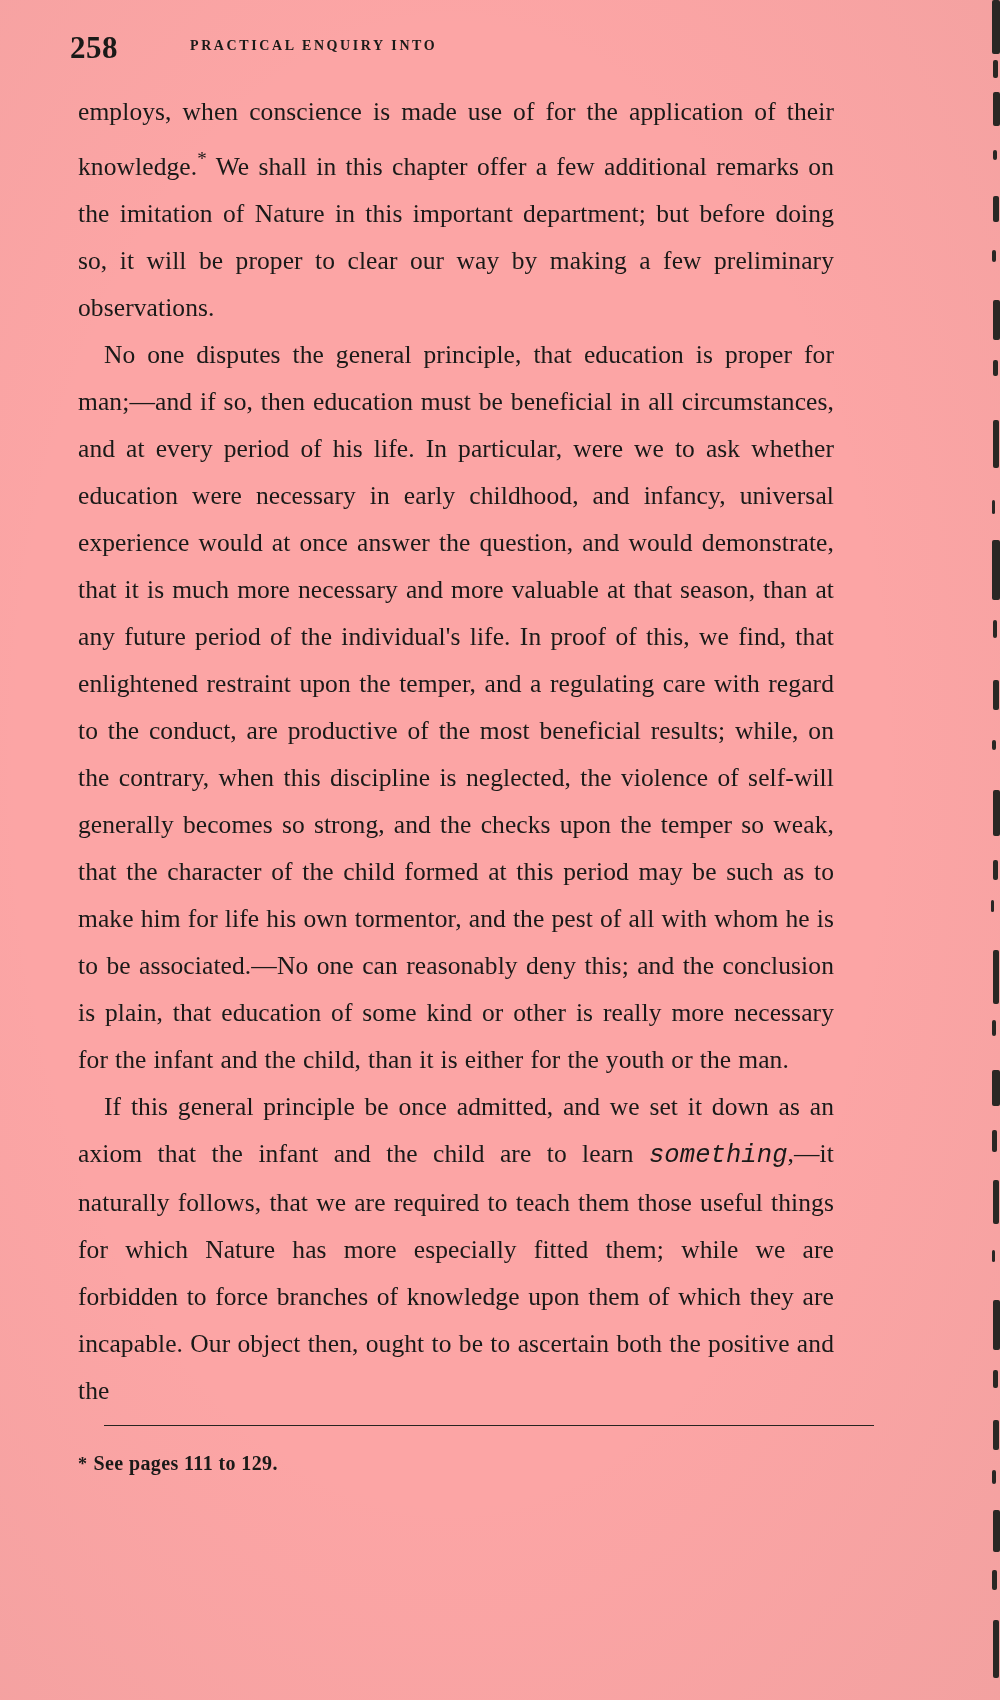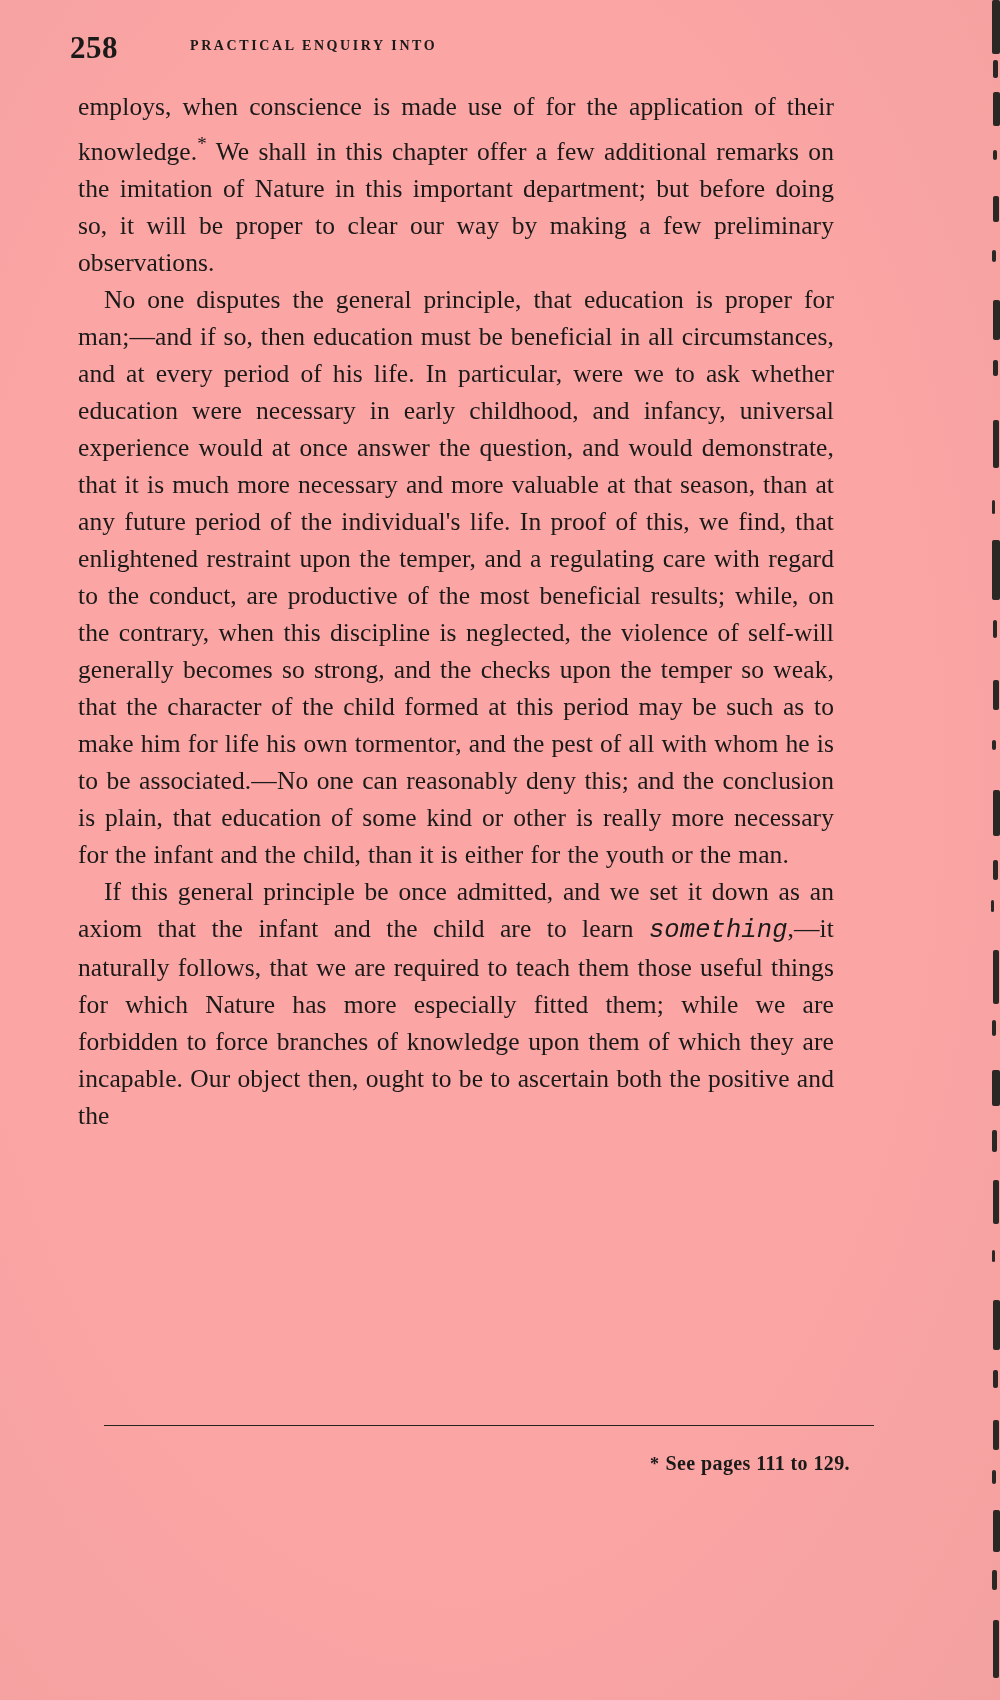--- a/index.html
+++ b/index.html
@@ -77,21 +77,21 @@
   .body-text {
     position: absolute;
     top: 88px;
     left: 78px;
     width: 772px;
   }
 
   .para {
     margin: 0 16px 0 0;
     font-size: 25.5px;
-    line-height: 37px;
+    line-height: 47px;
     text-align: justify;
     text-justify: inter-word;
     letter-spacing: 0.1px;
     word-spacing: 0.5px;
   }
   .para + .para {
     margin-top: 0px;
   }
   .para.indent {
     text-indent: 26px;
@@ -111,21 +111,21 @@
     width: 770px;
     top: 1425px;
     border-top: 1.6px solid #272420;
   }
 
   .footnote {
     position: absolute;
     top: 1452px;
     left: 78px;
     width: 772px;
-    text-align: right;
+    text-align: left;
     font-size: 20px;
     font-weight: bold;
     letter-spacing: 0.4px;
   }
   .footnote .fn-mark {
     font-size: 18px;
     padding-right: 6px;
   }
 </style>
 </head>

